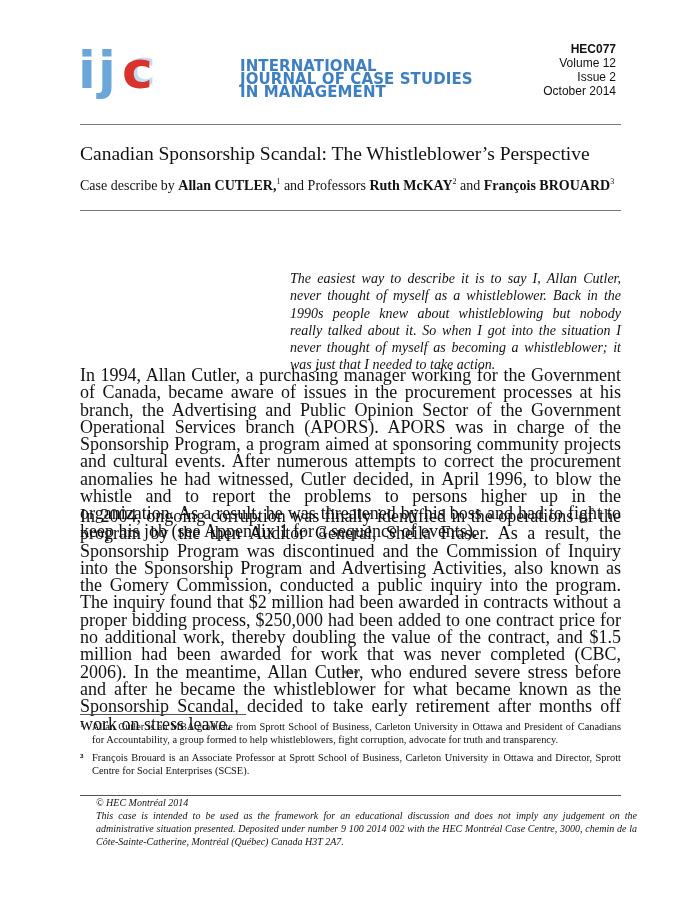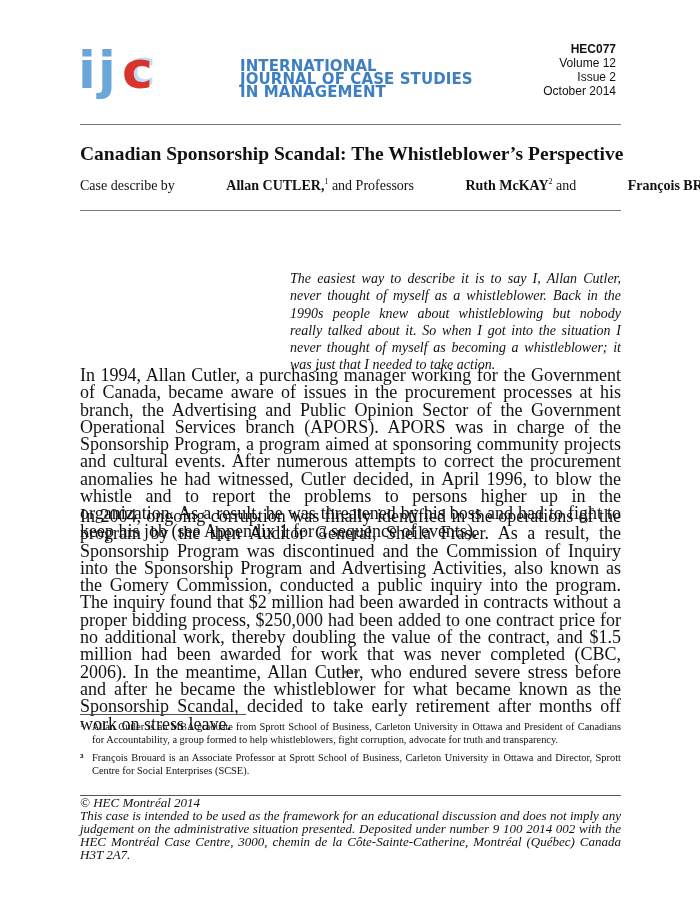--- a/index.html
+++ b/index.html
@@ -16,40 +16,40 @@
     .lm-sm { left: 80px; top: 2px; }
     .logo-text { position: absolute; left: 240px; top: 60px; font-family: "DejaVu Sans", "Liberation Sans", sans-serif; font-weight: bold; font-size: 15px; line-height: 13px; color: #3d7fc1; letter-spacing: .1px; }
 
     .issue-info { position: absolute; right: 84px; top: 42px; text-align: right; font-family: "Liberation Sans", "DejaVu Sans", sans-serif; font-size: 12px; line-height: 14px; color: #111; }
     .issue-info .code { font-weight: bold; }
 
     .rule { position: absolute; left: 80px; width: 541px; height: 0; border-top: 1.5px solid #777; }
     .rule-top { top: 124px; }
     .rule-bot { top: 210px; }
 
-    .title { position: absolute; left: 80px; top: 143px; font-weight: bold; font-size: 19.5px; line-height: 22px; color: #111; white-space: nowrap; }
+    .title { position: absolute; left: 80px; top: 143px; font-weight: normal; font-size: 19.5px; line-height: 22px; color: #111; white-space: nowrap; }
     .byline { position: absolute; left: 80px; top: 177px; font-size: 14px; line-height: 17px; white-space: nowrap; }
-    .byline b { font-weight: bold; margin-left: 48px; }
+    .byline b { font-weight: bold; }
     .byline sup { font-size: 8px; vertical-align: super; line-height: 0; }
 
     .epigraph { position: absolute; left: 290px; top: 270px; width: 331px; font-style: italic; font-size: 14px; line-height: 17.3px; text-align: justify; }
 
     .para { position: absolute; left: 80px; width: 541px; font-size: 18px; line-height: 17.3px; text-align: justify; }
     .para-1 { top: 367px; }
     .para-2 { top: 508px; }
 
     .stars { position: absolute; left: 80px; width: 541px; top: 667px; text-align: center; font-size: 11px; color: #333; }
 
     .fn-rule { position: absolute; left: 80px; top: 714px; width: 166px; border-top: 1px solid #555; }
     .footnotes { position: absolute; left: 80px; top: 721px; width: 541px; font-size: 10.4px; line-height: 12.8px; }
     .fn { position: relative; padding-left: 12px; text-align: justify; margin-bottom: 5.5px; }
     .fn .num { position: absolute; left: 0; top: -2px; font-size: 7px; }
 
     .rule-copy { position: absolute; left: 80px; top: 795px; width: 541px; border-top: 1px solid #555; }
-    .copyright { position: absolute; left: 80px; top: 797px; width: 541px; font-style: italic; font-size: 13px; line-height: 12.9px; text-align: justify; }
+    .copyright { position: absolute; left: 96px; top: 797px; width: 541px; font-style: italic; font-size: 10px; line-height: 12.9px; text-align: justify; }
     .copyright a { color: #1a3aa6; text-decoration: underline; }
   </style>
 </head>
 <body>
 
 <div class="logo">
   <div class="logo-mark">
     <span class="lm-i">i</span>
     <span class="lm-j">j</span>
     <span class="lm-c2">c</span>

